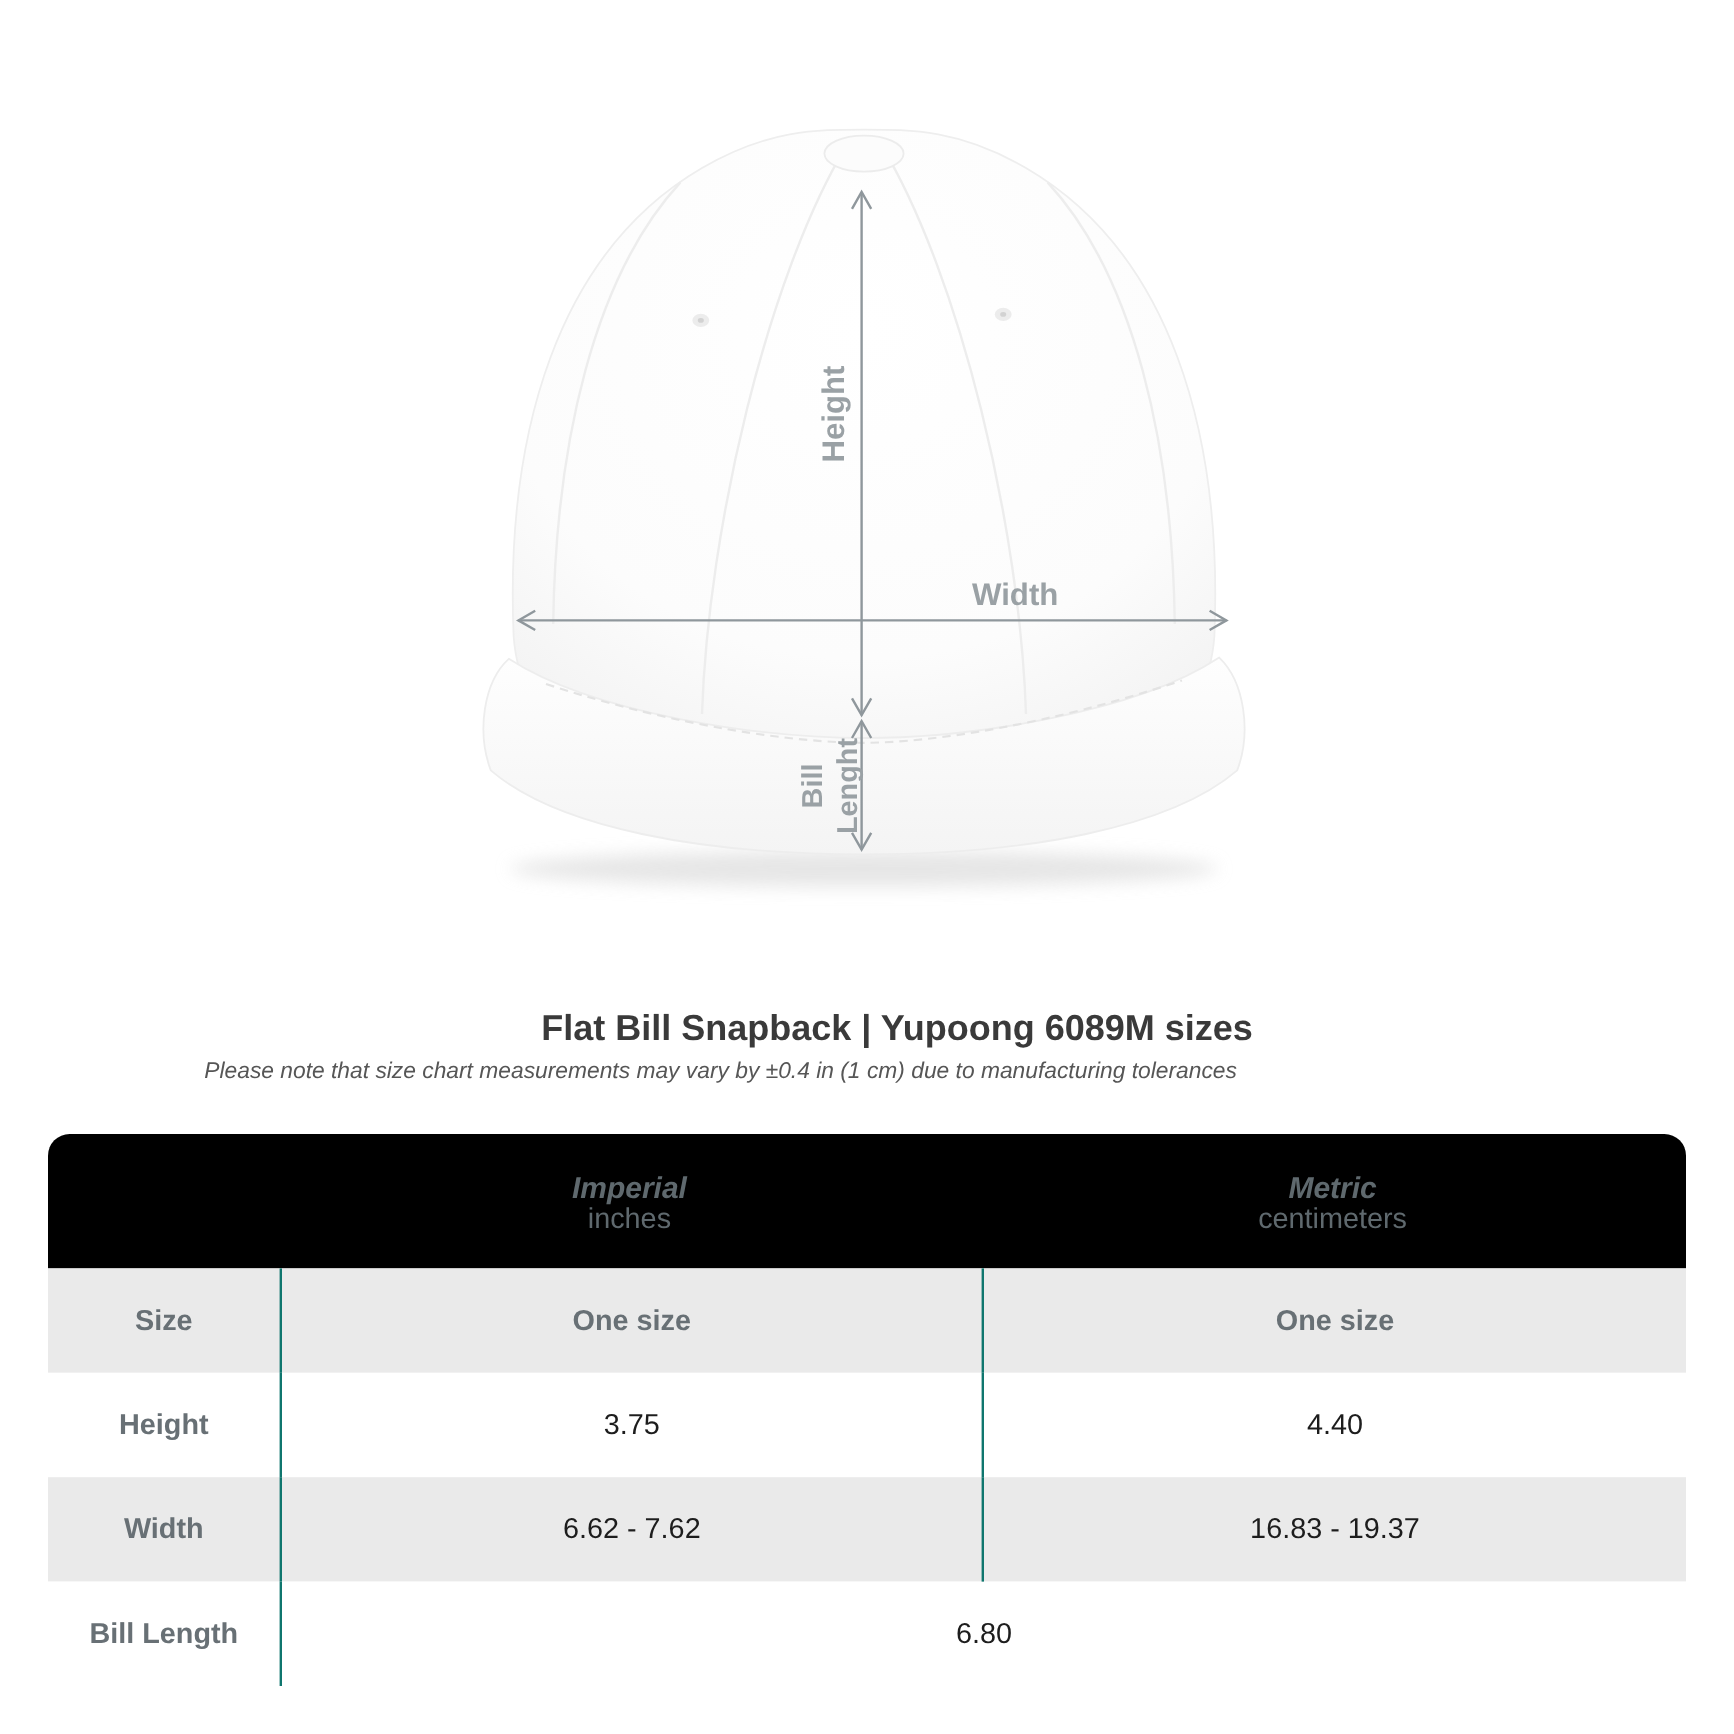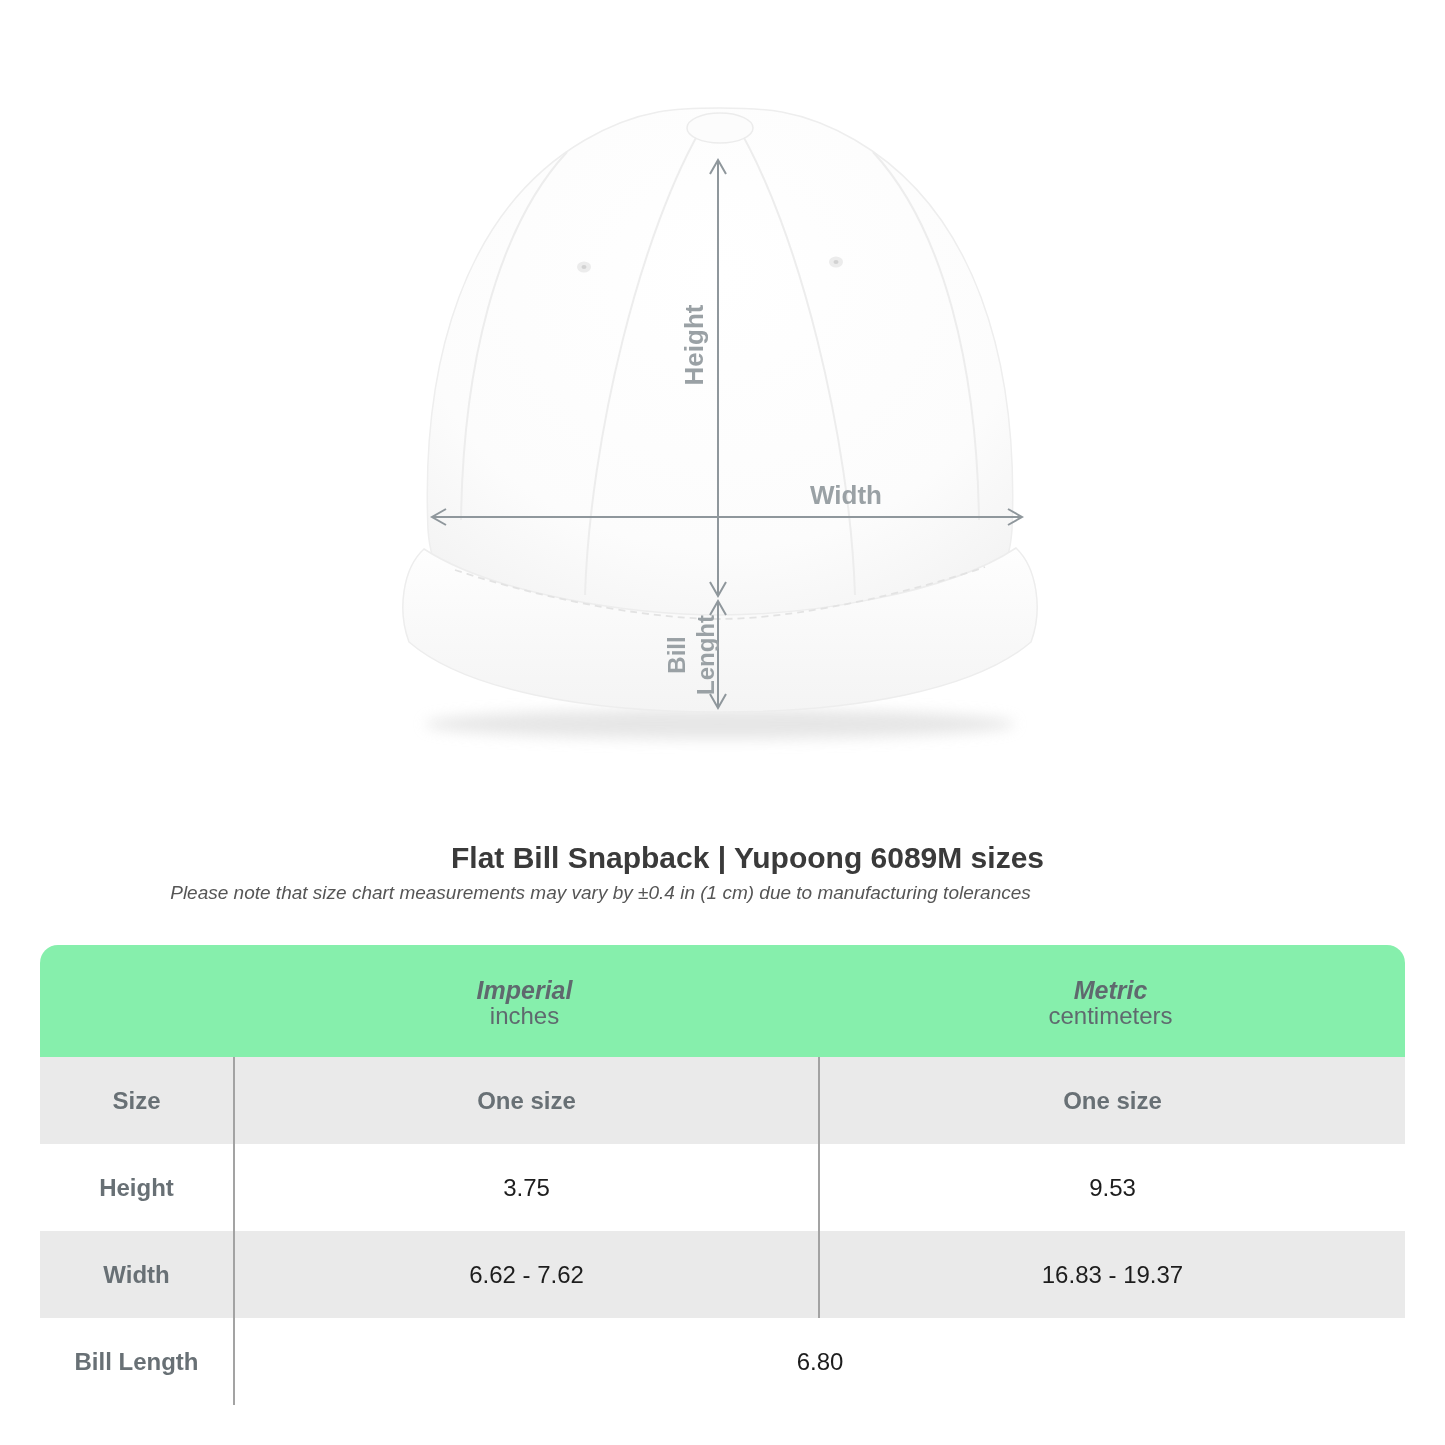--- a/index.html
+++ b/index.html
@@ -56,21 +56,21 @@
     position: absolute;
     left: 40px;
     top: 945px;
     width: 1365px;
     border-radius: 18px;
     overflow: hidden;
   }
   .st-header {
     display: flex;
     height: 112px;
-    background: #86efac;
+    background: #000000;
     align-items: center;
   }
   .st-col-label { width: 193px; flex: 0 0 193px; }
   .st-col-imperial { width: 583px; flex: 0 0 583px; }
   .st-col-metric { flex: 1 1 auto; }
   .st-header .st-col-imperial,
   .st-header .st-col-metric {
     text-align: center;
     color: #5f696e;
   }
@@ -92,21 +92,21 @@
   }
   .st-row:nth-child(even) { background: #eaeaea; }
   .st-row > div {
     display: flex;
     align-items: center;
     justify-content: center;
     font-size: 24px;
   }
   .st-row .st-col-imperial,
   .st-row .st-col-metric {
-    border-left: 2px solid #a3a3a3;
+    border-left: 2px solid #0f766e;
   }
   .st-row .st-col-label {
     font-weight: bold;
     color: #687075;
   }
   .st-row .st-val { color: #1d1d1d; }
   .st-row.st-row-text .st-val {
     font-weight: bold;
     color: #687075;
   }
@@ -220,21 +220,21 @@
 
   <div class="st-row st-row-text">
     <div class="st-col-label">Size</div>
     <div class="st-col-imperial st-val">One size</div>
     <div class="st-col-metric st-val">One size</div>
   </div>
 
   <div class="st-row">
     <div class="st-col-label">Height</div>
     <div class="st-col-imperial st-val">3.75</div>
-    <div class="st-col-metric st-val">9.53</div>
+    <div class="st-col-metric st-val">4.40</div>
   </div>
 
   <div class="st-row">
     <div class="st-col-label">Width</div>
     <div class="st-col-imperial st-val">6.62 - 7.62</div>
     <div class="st-col-metric st-val">16.83 - 19.37</div>
   </div>
 
   <div class="st-row">
     <div class="st-col-label">Bill Length</div>

